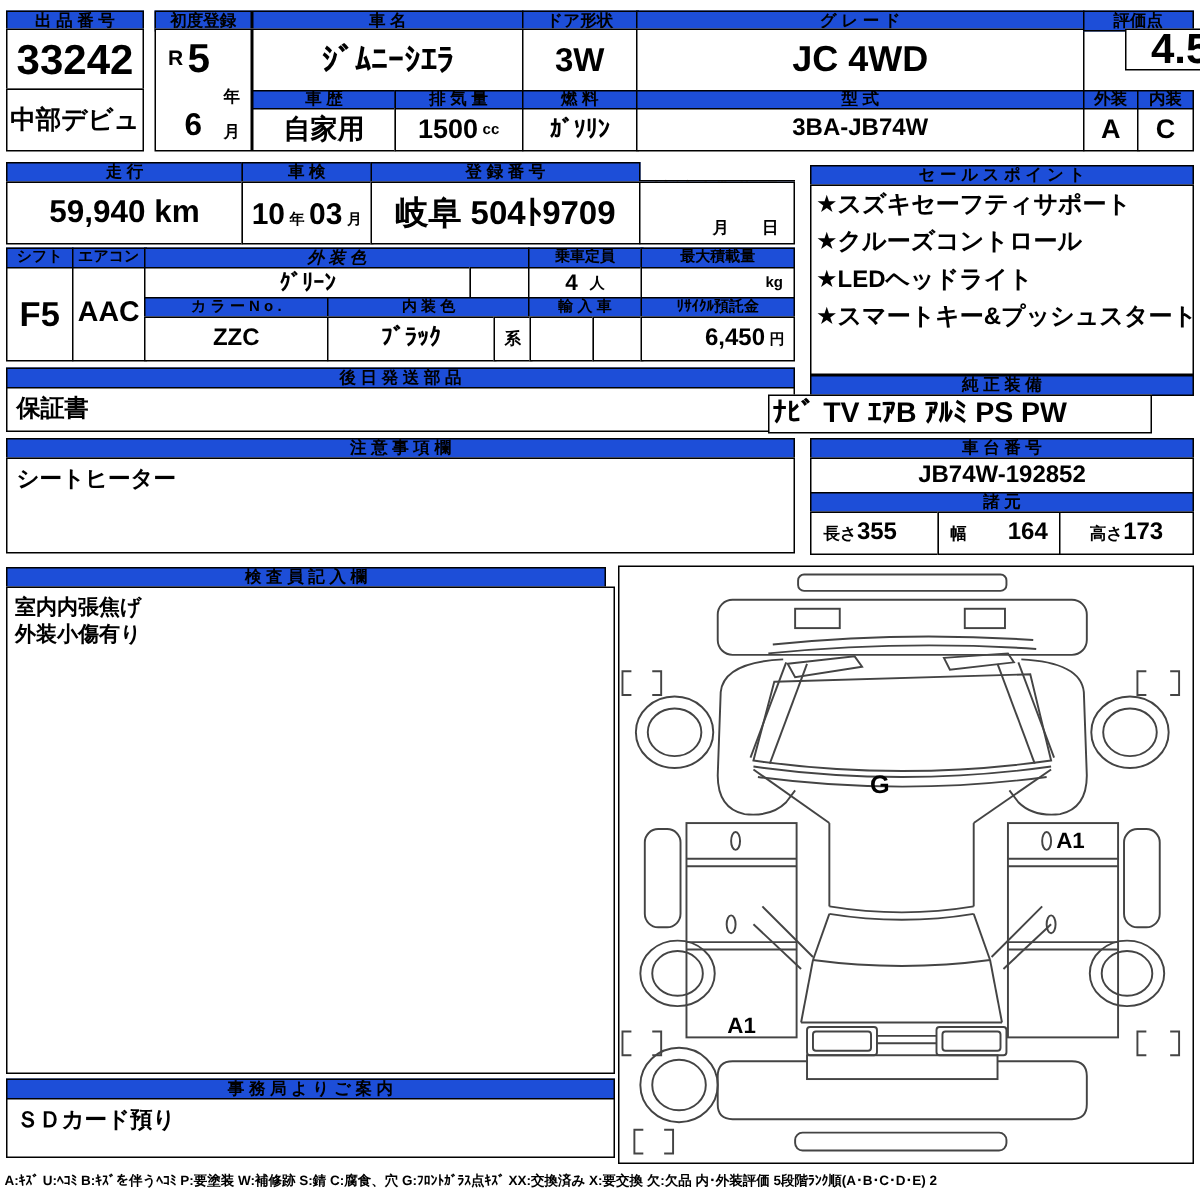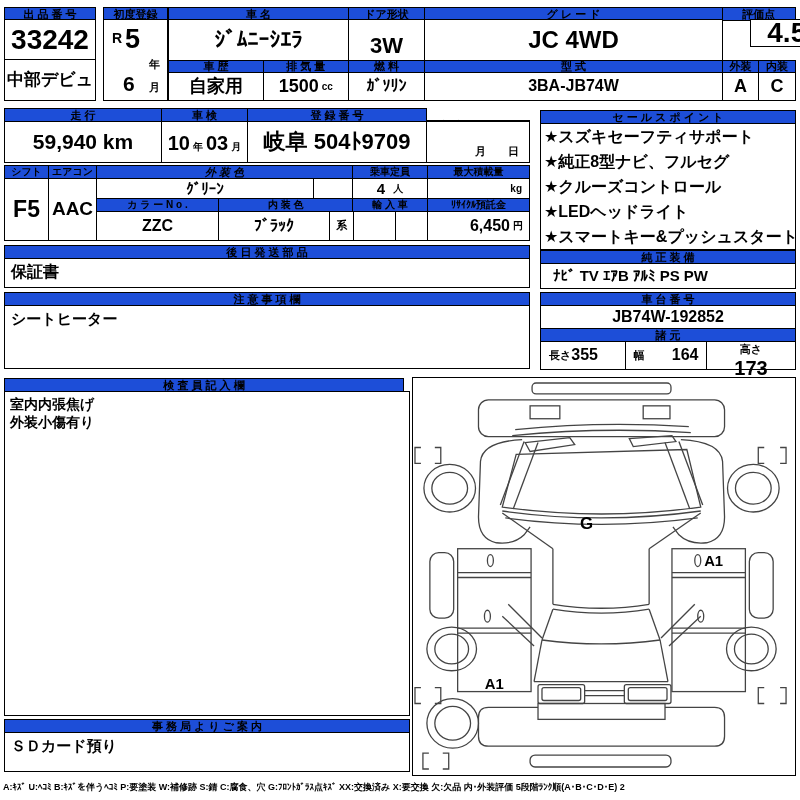--- a/index.html
+++ b/index.html
@@ -42,21 +42,21 @@
   <div class="c" style="left:168px;top:19px;width:181px;height:42px;font-size:22px;">ｼﾞﾑﾆｰｼｴﾗ</div>
   <div class="h" style="left:168px;top:59.5px;width:96px;height:14px;">車 歴</div>
   <div class="h" style="left:262.5px;top:59.5px;width:86.5px;height:14px;">排 気 量</div>
   <div class="c" style="left:168px;top:72px;width:96px;height:28.5px;font-size:18px;">自家用</div>
   <div class="c" style="left:262.5px;top:72px;width:86.5px;height:28.5px;">
     <span style="font-size:18px;">1500</span>
     <span class="unit">cc</span>
   </div>
 
   <div class="h" style="left:347.5px;top:7px;width:78px;height:14px;">ドア形状</div>
-  <div class="c" style="left:347.5px;top:19px;width:78px;height:54px;font-size:22px;">3W</div>
+  <div class="c" style="left:347.5px;top:19px;width:78px;height:42px;font-size:22px;">3W</div>
   <div class="h" style="left:347.5px;top:59.5px;width:78px;height:14px;">燃 料</div>
   <div class="c" style="left:347.5px;top:72px;width:78px;height:28.5px;font-size:16px;">ｶﾞｿﾘﾝ</div>
 
   <div class="h" style="left:424px;top:7px;width:299px;height:14px;">グ レ ー ド</div>
   <div class="c" style="left:424px;top:19px;width:299px;height:42px;font-size:24px;">JC 4WD</div>
   <div class="h" style="left:424px;top:59.5px;width:299px;height:14px;">型 式</div>
   <div class="c" style="left:424px;top:72px;width:299px;height:28.5px;font-size:16px;">3BA-JB74W</div>
 
   <div class="h" style="left:721.5px;top:7px;width:74.5px;height:14px;">評価点</div>
   <div class="c" style="left:721.5px;top:19px;width:74.5px;height:28px;font-size:28px;margin-left:28px;">4.5</div>
@@ -110,46 +110,45 @@
     <span style="font-size:16px;">6,450</span>
     <span class="unit">円</span>
   </div>
 
   <div class="h" style="left:4px;top:245px;width:526px;height:14px;">後 日 発 送 部 品</div>
   <div class="c left" style="left:4px;top:257.5px;width:526px;height:30px;font-size:16px;">保証書</div>
 
   <div class="h" style="left:540px;top:110px;width:256px;height:14px;">セ ー ル ス ポ イ ン ト</div>
   <div class="b" style="left:540px;top:122.5px;width:256px;height:127.5px;padding:0;">
     <div class="salesitem">★スズキセーフティサポート</div>
-    <div class="salesitem">★純正8型ナビ、フルセグ</div>
     <div class="salesitem">★クルーズコントロール</div>
     <div class="salesitem">★LEDヘッドライト</div>
     <div class="salesitem">★スマートキー&amp;プッシュスタート</div>
   </div>
 
   <div class="h" style="left:540px;top:250px;width:256px;height:14px;">純 正 装 備</div>
-  <div class="c" style="left:540px;top:262.5px;width:256px;height:26px;font-size:15px;justify-content:flex-start;padding-left:12px;">ﾅﾋﾞ TV ｴｱB ｱﾙﾐ PS PW</div>
+  <div class="c" style="left:512px;top:262.5px;width:256px;height:26px;font-size:19px;justify-content:flex-start;padding-left:2px;">ﾅﾋﾞ TV ｴｱB ｱﾙﾐ PS PW</div>
 
   <div class="h" style="left:4px;top:292px;width:526px;height:14px;">注 意 事 項 欄</div>
   <div class="c topleft" style="left:4px;top:304.5px;width:526px;height:64px;font-size:15px;">シートヒーター</div>
 
   <div class="h" style="left:540px;top:292px;width:256px;height:14px;">車 台 番 号</div>
   <div class="c" style="left:540px;top:304.5px;width:256px;height:25px;font-size:16px;">JB74W-192852</div>
   <div class="h" style="left:540px;top:328px;width:256px;height:14px;">諸 元</div>
   <div class="c" style="left:540px;top:340.5px;width:86px;height:29px;justify-content:flex-start;padding:0 8px;">
     <span style="font-size:11px;">長さ</span>
     <span style="font-size:16px;">355</span>
   </div>
   <div class="c" style="left:624.5px;top:340.5px;width:83px;height:29px;justify-content:space-between;padding:0 8px;">
     <span style="font-size:11px;">幅</span>
     <span style="font-size:16px;">164</span>
   </div>
-  <div class="c" style="left:706px;top:340.5px;width:90px;height:29px;justify-content:space-between;padding:0 8px;flex-direction:column;">
+  <div class="c" style="left:706px;top:340.5px;width:90px;height:29px;justify-content:center;padding:0 8px;">
     <span style="font-size:11px;">高さ</span>
-    <span style="font-size:20px;">173</span>
+    <span style="font-size:16px;">173</span>
   </div>
 
   <div class="h" style="left:4px;top:378px;width:400px;height:14px;">検 査 員 記 入 欄</div>
   <div class="b" style="left:4px;top:390.5px;width:406px;height:325px;padding:3px 5px;">
     <div class="inspline">室内内張焦げ</div>
     <div class="inspline">外装小傷有り</div>
   </div>
 
   <div class="h" style="left:4px;top:719px;width:406px;height:14px;">事 務 局 よ り ご 案 内</div>
   <div class="c topleft" style="left:4px;top:731.5px;width:406px;height:40px;font-size:15px;">ＳＤカード預り</div>

